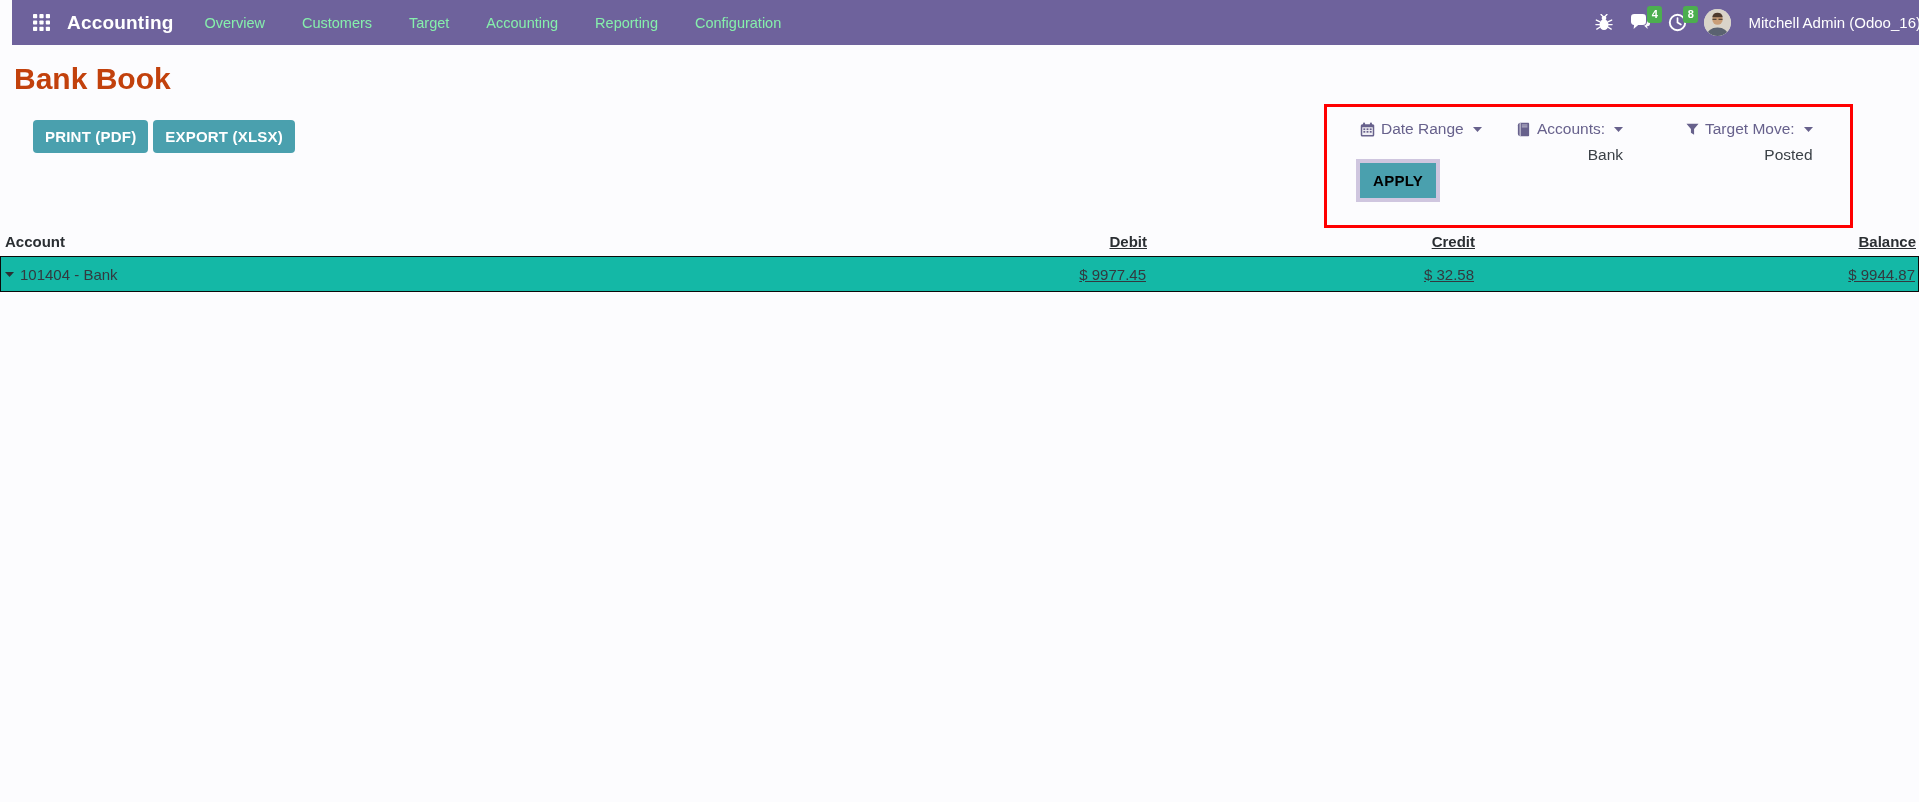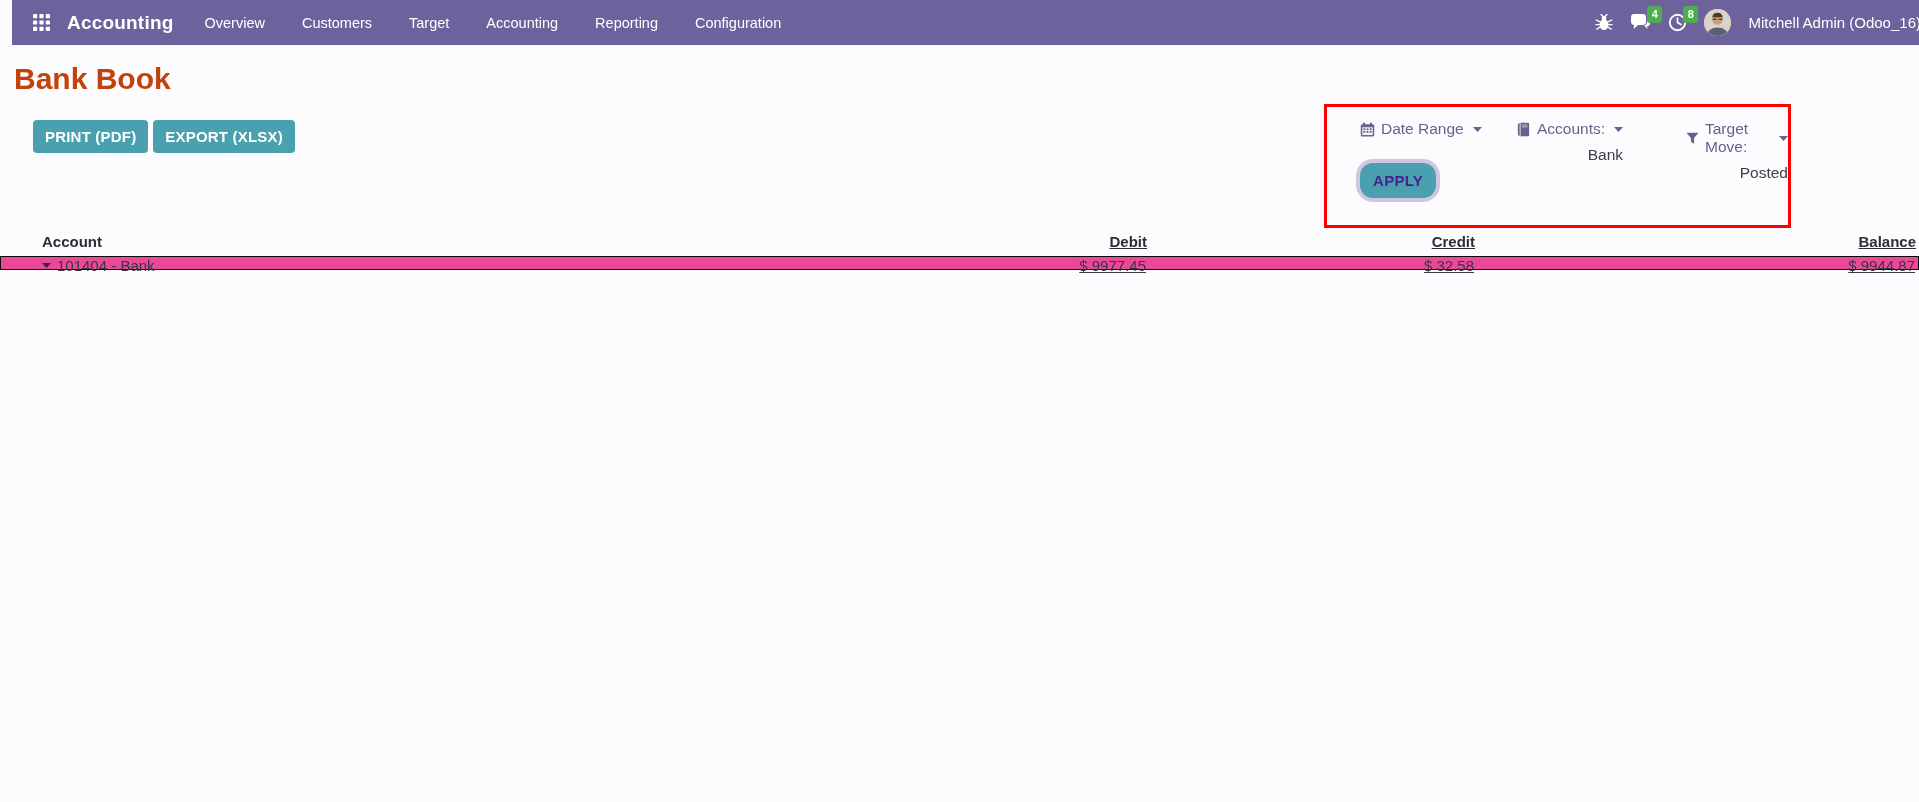--- a/index.html
+++ b/index.html
@@ -10,54 +10,54 @@
   html,body{width:1919px;height:802px;}
   body{font-family:"Liberation Sans","DejaVu Sans",sans-serif;background:var(--pageBg);position:relative;overflow:hidden;}
 
   
   .navbar{position:absolute;left:12px;top:0;width:1919px;height:45px;background:var(--navBg);
     display:flex;align-items:center;color:#fff;}
   .nav-left{display:flex;align-items:center;padding-left:21px;}
   .apps-toggle{display:flex;align-items:center;cursor:pointer;}
   .app-name{margin-left:17px;font-size:19px;font-weight:600;letter-spacing:.2px;}
   .nav-menu{display:flex;align-items:center;margin-left:31px;gap:37px;}
-  .nav-item{font-size:14.5px;color:#ffffff;cursor:pointer;white-space:nowrap;}
+  .nav-item{font-size:14.5px;color:#86efac;cursor:pointer;white-space:nowrap;}
   .nav-right{margin-left:auto;display:flex;align-items:center;gap:17px;padding-right:10px;}
   .icon-wrap{position:relative;display:flex;align-items:center;cursor:pointer;}
   .badge{position:absolute;top:-7px;right:-11px;background:var(--badgeGreen);color:#fff;
     font-size:11px;font-weight:700;line-height:1;padding:3px 4px;border-radius:3px;min-width:15px;text-align:center;}
   .avatar{width:27px;height:27px;border-radius:50%;overflow:hidden;flex:0 0 auto;cursor:pointer;
     background:#cfd3da;}
   .user-name{font-size:15px;color:#fff;white-space:nowrap;cursor:pointer;}
 
   
   .page-title{position:absolute;left:14px;top:62px;font-size:30px;font-weight:700;color:#c2410c;}
   .action-buttons{position:absolute;left:33px;top:120px;display:flex;gap:5px;}
   .btn-teal{background:var(--teal);color:#fff;border:none;border-radius:4px;
     font-family:inherit;font-size:15px;font-weight:700;padding:8px 12px;cursor:pointer;letter-spacing:.2px;}
 
   
-  .filter-box{position:absolute;left:1324px;top:104px;width:467px;height:124px;
+  .filter-box{position:absolute;left:1324px;top:104px;width:529px;height:124px;
     border:3px solid var(--red);background:transparent;}
   .f-col{position:absolute;top:13px;}
   .f-col1{left:30px;} .f-col2{left:186px;} .f-col3{left:356px;}
   .f-toggle{display:flex;align-items:center;gap:6px;color:var(--filterLabel);font-size:15.5px;cursor:pointer;}
   .f-toggle .caret{margin-left:3px;}
   .f-value{margin-top:8px;font-size:15.5px;color:#3b4147;text-align:right;}
-  .apply-btn{position:absolute;left:33px;top:56px;background:var(--teal);color:#4c1d95;border:none;
-    border-radius:13px;box-shadow:0 0 0 4px #cfc6df;font-family:inherit;font-size:15px;font-weight:700;
+  .apply-btn{position:absolute;left:33px;top:56px;background:var(--teal);color:#000000;border:none;
+    border-radius:0;box-shadow:0 0 0 4px #cfc6df;font-family:inherit;font-size:15px;font-weight:700;
     padding:9px 13px;cursor:pointer;letter-spacing:.3px;}
 
   
   .report{position:absolute;left:0;top:231px;width:1919px;}
-  .r-grid{display:grid;grid-template-columns:1fr 450px 328px 441px;align-items:center;padding-left:37px;}
+  .r-grid{display:grid;grid-template-columns:1fr 450px 328px 441px;align-items:center;}
   .r-head{font-weight:700;font-size:15px;color:#2b2f33;height:20px;}
   .r-head .c1{padding-left:5px;}
   .num{text-align:right;padding-right:3px;text-decoration:underline;}
-  .r-row{margin-top:5px;height:14px;border:1.5px solid #0a0a0a;background:#ec4899;
+  .r-row{margin-top:5px;height:36px;border:1.5px solid #0a0a0a;background:#14b8a6;
     font-size:15px;color:var(--textDark);cursor:pointer;}
   .r-row .c1{padding-left:4px;display:flex;align-items:center;gap:6px;}
   .caret{display:inline-flex;align-items:center;}
   svg{display:block;}
 </style>
 </head>
 <body>
 
 <div class="navbar">
   <div class="nav-left">

